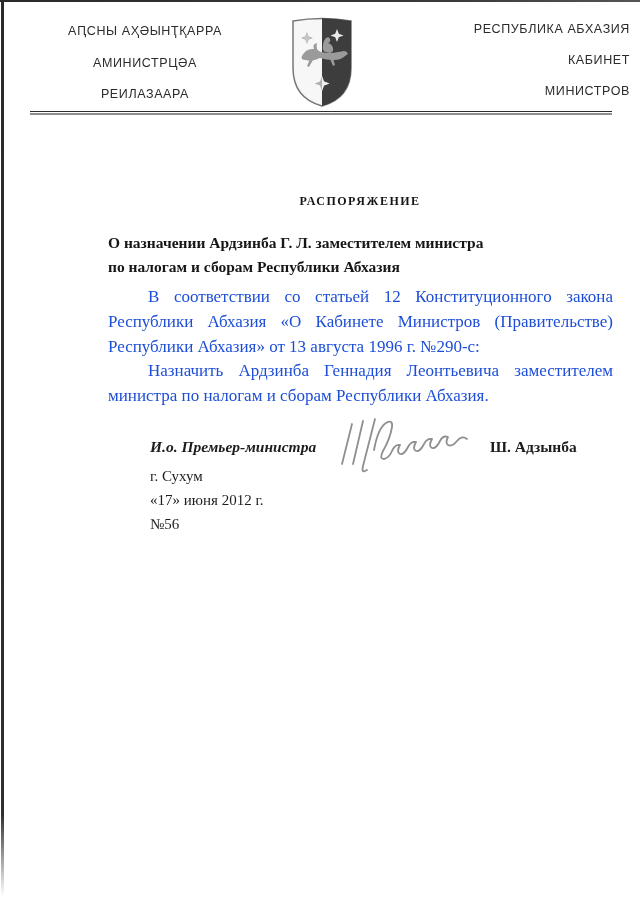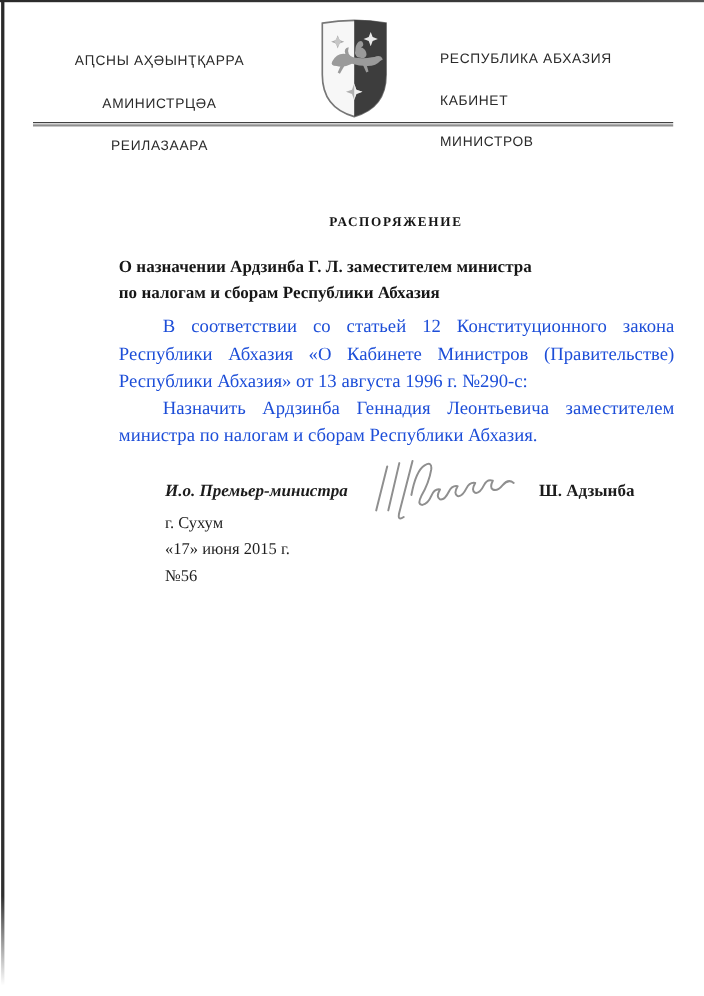--- a/index.html
+++ b/index.html
@@ -34,27 +34,27 @@
     text-align: center;
     font-family: "Liberation Sans", sans-serif;
     font-size: 12.5px;
     letter-spacing: 0.6px;
     color: #2b2b2b;
   }
   .header-right {
     position: absolute;
     left: 400px; top: 22px;
     width: 230px;
-    text-align: left;
+    text-align: right;
     font-family: "Liberation Sans", sans-serif;
     font-size: 12.5px;
     letter-spacing: 0.6px;
     color: #2b2b2b;
   }
-  .header-line { margin-bottom: 17px; white-space: nowrap; margin-top: 24px; }
+  .header-line { margin-bottom: 17px; white-space: nowrap; }
   .emblem {
     position: absolute;
     left: 290px; top: 16px;
     width: 64px; height: 92px;
   }
   
   .rule {
     position: absolute;
     left: 30px; top: 111px;
     width: 582px; height: 5px;
@@ -198,17 +198,17 @@
           <path d="M45,7 L33,54 q-2,8 4,4"></path>
           <path d="M44,38 q4,-22 12,-27 q7,-4 6,4 q-2,12 -9,24 q-4,8 1,8 q5,-1 8,-8 q3,-7 8,-6 q-4,7 0,9 q4,1 8,-7 q3,-6 8,-5 q-4,7 0,9 q4,1 8,-7 q3,-6 8,-5 q-4,7 0,9 q4,1 8,-7 q3,-6 8,-4 q-3,6 0,8 q4,2 9,-4 q5,-6 10,-2"></path>
         </g>
       </svg>
     </span>
     <span class="sig-name">Ш. Адзынба</span>
   </div>
 
   <div class="footer-block">
     <div class="footer-line">г. Сухум</div>
-    <div class="footer-line">«17» июня 2015 г.</div>
+    <div class="footer-line">«17» июня 2012 г.</div>
     <div class="footer-line">№56</div>
   </div>
 
 </div>
 
 </body></html>

